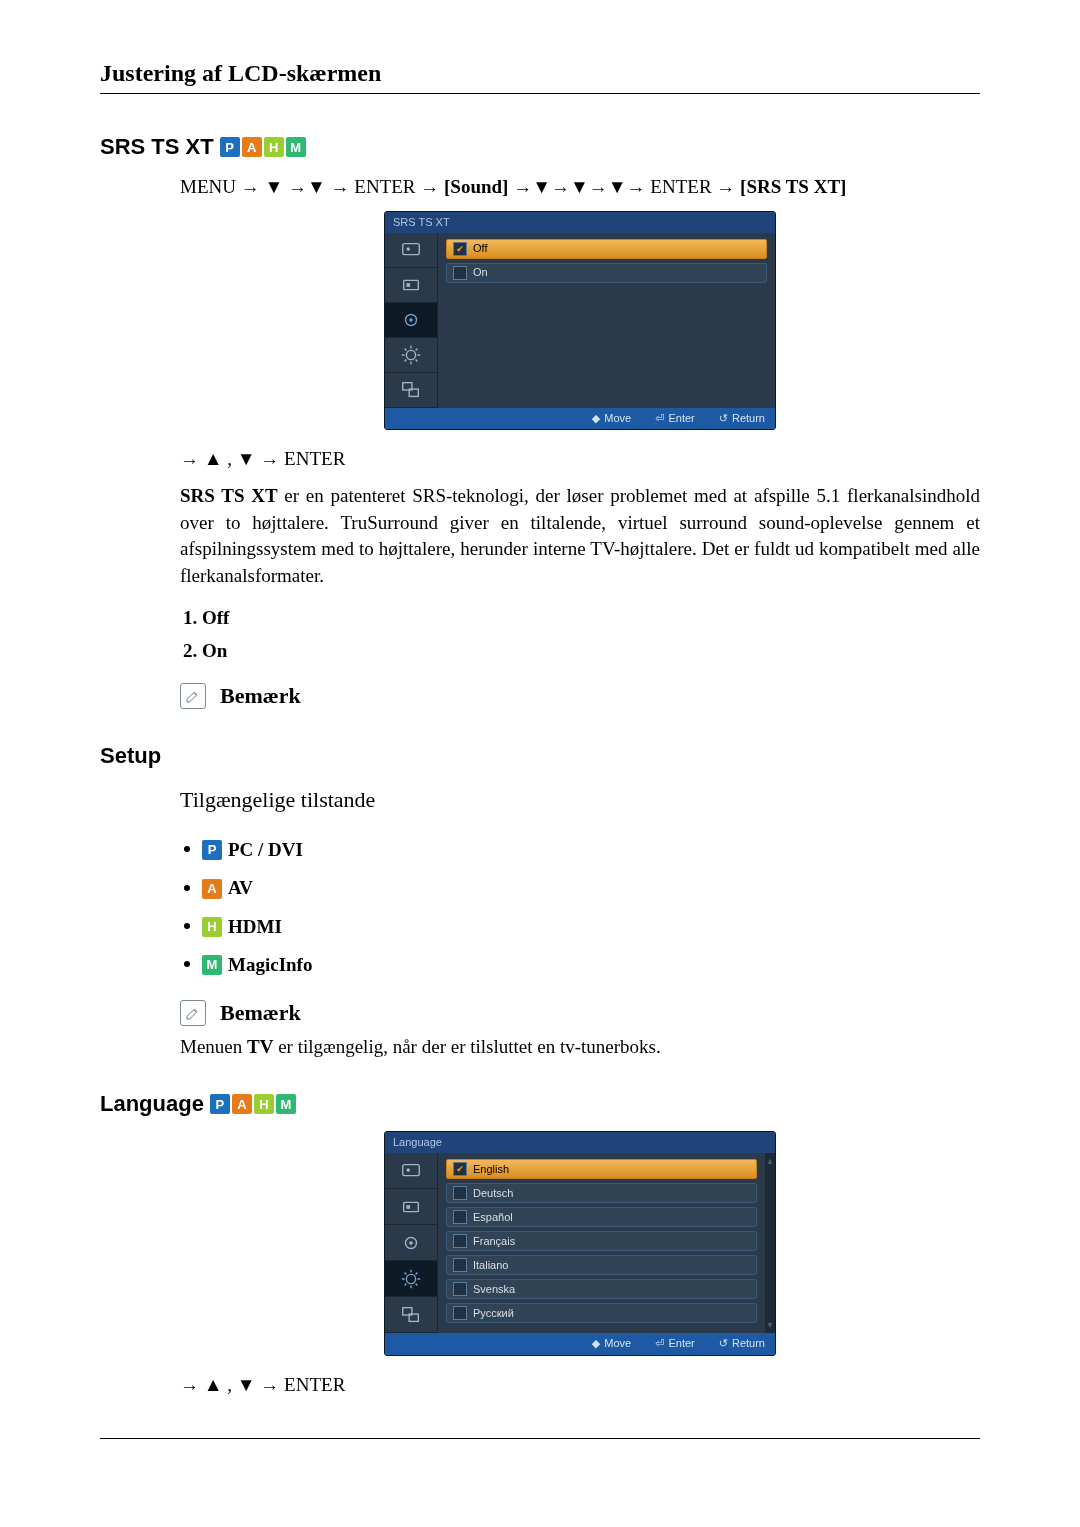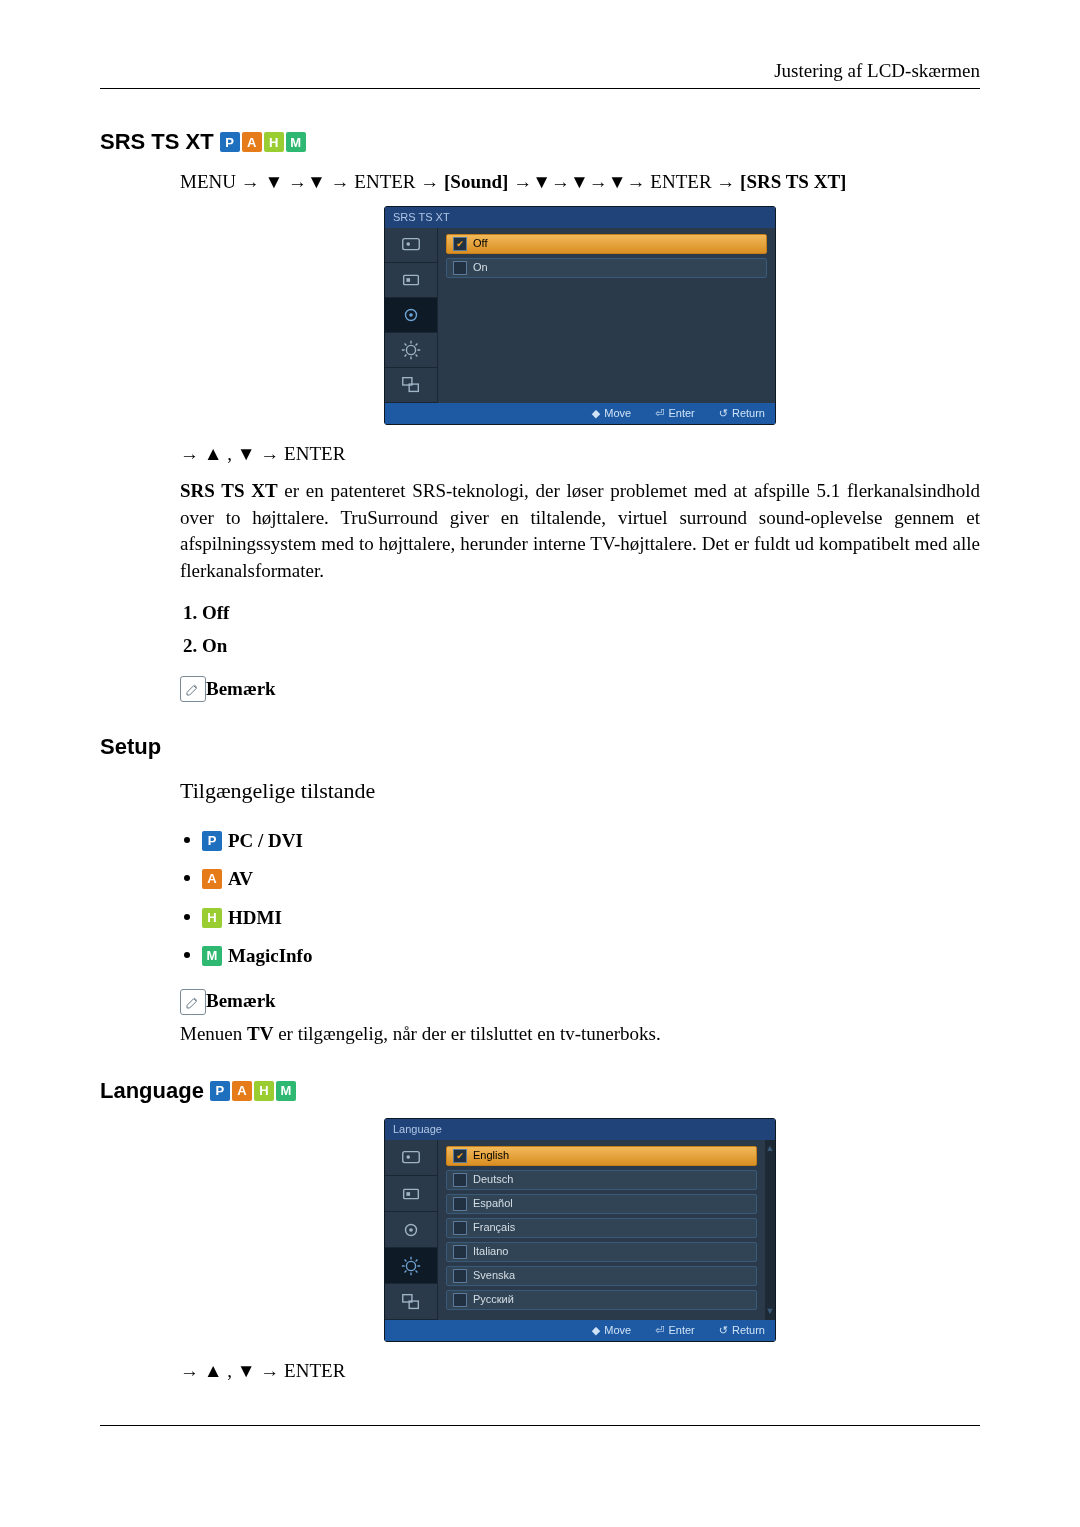--- a/index.html
+++ b/index.html
@@ -7,24 +7,25 @@
     padding: 0;
     font-family: "Times New Roman", Times, serif;
     background: #fff;
     color: #000;
     width: 1080px;
   }
   .page {
     padding: 60px 100px 60px 100px;
   }
   .running-head {
-    text-align: right;
-    font-size: 19px;
+    text-align: left;
+    font-size: 24px;
     font-family: "Times New Roman", serif;
     margin-bottom: 6px;
+    font-weight: bold;
   }
   hr.rule {
     border: none;
     border-top: 1px solid #000;
     margin: 0 0 40px 0;
   }
   hr.rule-bottom {
     border: none;
     border-top: 1px solid #000;
     margin: 40px 0 0 0;
@@ -146,23 +147,23 @@
   }
   ol.optlist {
     margin: 16px 0;
     padding-left: 22px;
     font-size: 19px;
   }
   ol.optlist li { font-weight: bold; margin-bottom: 6px; }
   .note-row {
     display: flex;
     align-items: center;
-    gap: 0;
+    gap: 14px;
     font-weight: bold;
-    font-size: 19px;
+    font-size: 22px;
     margin: 10px 0 6px 0;
   }
   .note-icon {
     display: inline-flex;
     width: 24px; height: 24px;
     align-items: center; justify-content: center;
     background: #fff;
     border: 1px solid #7a8a96;
     border-radius: 3px;
   }

